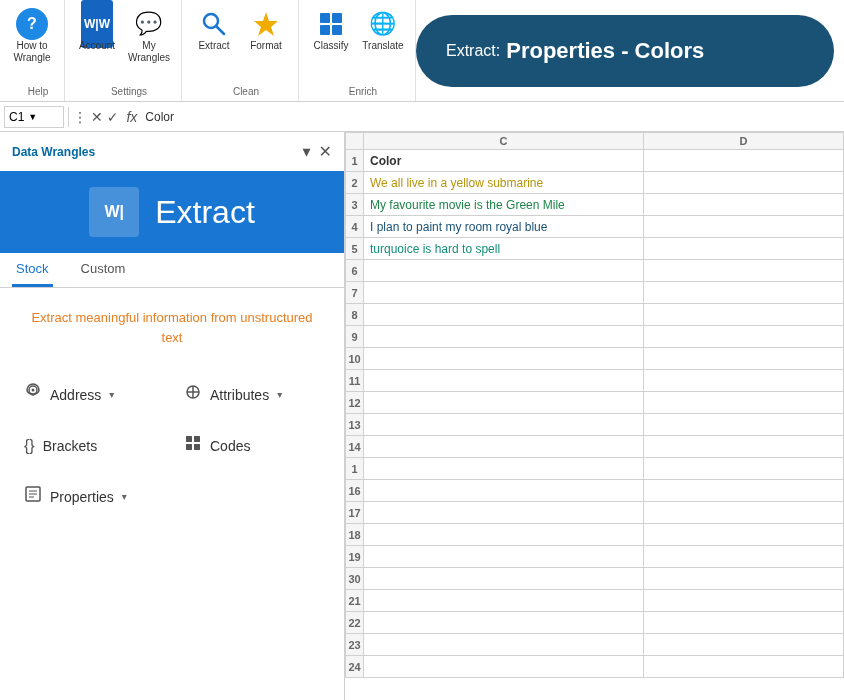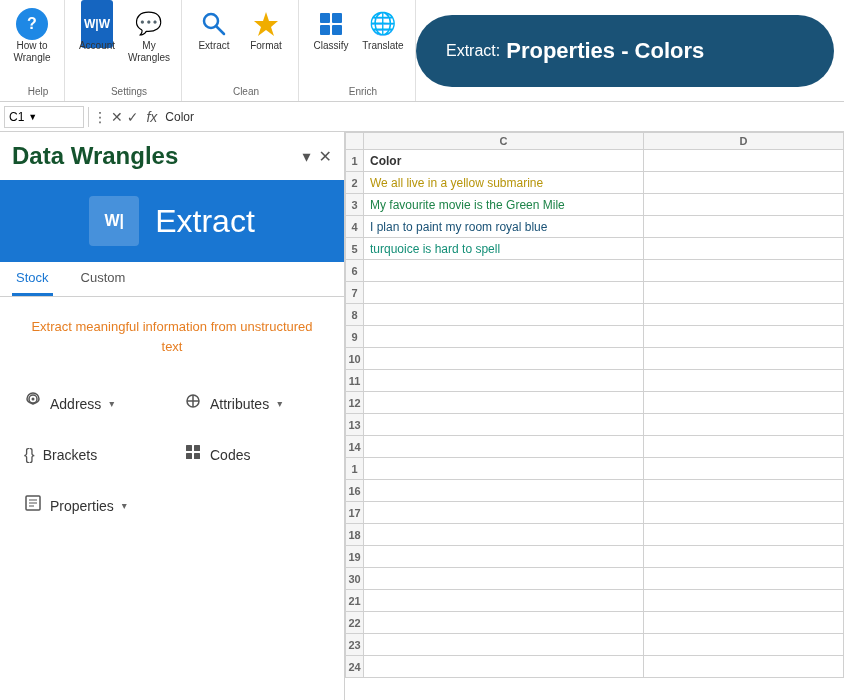--- a/index.html
+++ b/index.html
@@ -20,33 +20,33 @@
     
     .ww-icon { width: 32px; height: 48px; background: #1565c0; color: white; display: flex; align-items: center; justify-content: center; font-weight: bold; font-size: 12px; border-radius: 3px; }
 
     
     .extract-header { background: #1a5276; color: white; border-radius: 40px; height: 72px; display: flex; align-items: center; padding: 0 30px; margin: 10px 10px 10px auto; flex: 1; max-width: 420px; align-self: center; }
     .extract-header-text { font-size: 22px; font-weight: bold; }
     .extract-header-prefix { font-size: 16px; font-weight: normal; margin-right: 6px; }
 
     
     .formula-bar { display: flex; align-items: center; border-bottom: 1px solid #d0d0d0; height: 30px; padding: 0 4px; gap: 4px; background: #fff; }
-    .cell-ref { width: 80px; border: 1px solid #d0d0d0; height: 22px; padding: 0 4px; font-size: 12px; display: flex; align-items: center; background: #fff; }
+    .cell-ref { width: 60px; border: 1px solid #d0d0d0; height: 22px; padding: 0 4px; font-size: 12px; display: flex; align-items: center; background: #fff; }
     .formula-divider { width: 1px; height: 20px; background: #d0d0d0; }
     .formula-icons { display: flex; gap: 4px; align-items: center; color: #555; font-size: 14px; }
     .formula-fx { font-style: italic; font-size: 14px; color: #555; margin: 0 4px; }
     .formula-content { flex: 1; font-size: 12px; color: #333; }
 
     
     .main-area { display: flex; height: calc(700px - 102px - 30px); }
 
     
     .sidebar { width: 345px; background: #fff; border-right: 1px solid #d0d0d0; display: flex; flex-direction: column; }
     .sidebar-header { display: flex; justify-content: space-between; align-items: center; padding: 10px 12px; }
-    .sidebar-title { font-size: 24px; font-weight: 600; color: #14532d; }
+    .sidebar-title { font-size: 12px; font-weight: 600; color: #0369a1; }
     .sidebar-controls { display: flex; gap: 8px; }
     .sidebar-ctrl-btn { background: none; border: none; cursor: pointer; color: #555; font-size: 16px; }
 
     
     .extract-banner { background: #1976d2; color: white; display: flex; align-items: center; justify-content: center; padding: 16px; font-size: 28px; font-weight: 300; gap: 16px; }
     .extract-banner-icon { width: 50px; height: 50px; background: rgba(255,255,255,0.2); border-radius: 4px; display: flex; align-items: center; justify-content: center; font-size: 20px; font-weight: bold; }
 
     
     .tabs { display: flex; padding: 0 12px; border-bottom: 1px solid #d0d0d0; gap: 24px; }
     .tab { padding: 8px 4px; cursor: pointer; font-size: 13px; color: #555; border-bottom: 3px solid transparent; }

